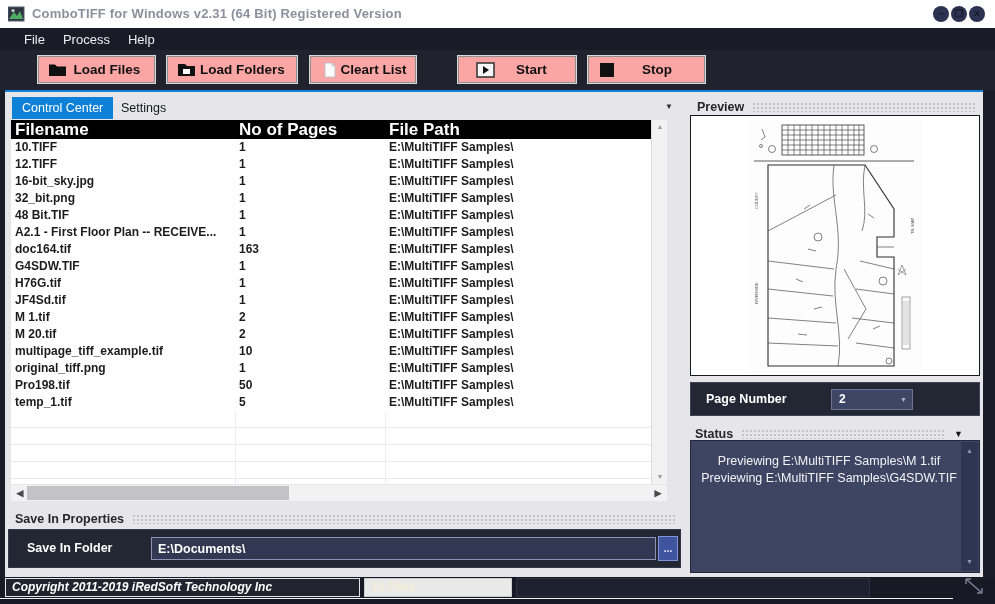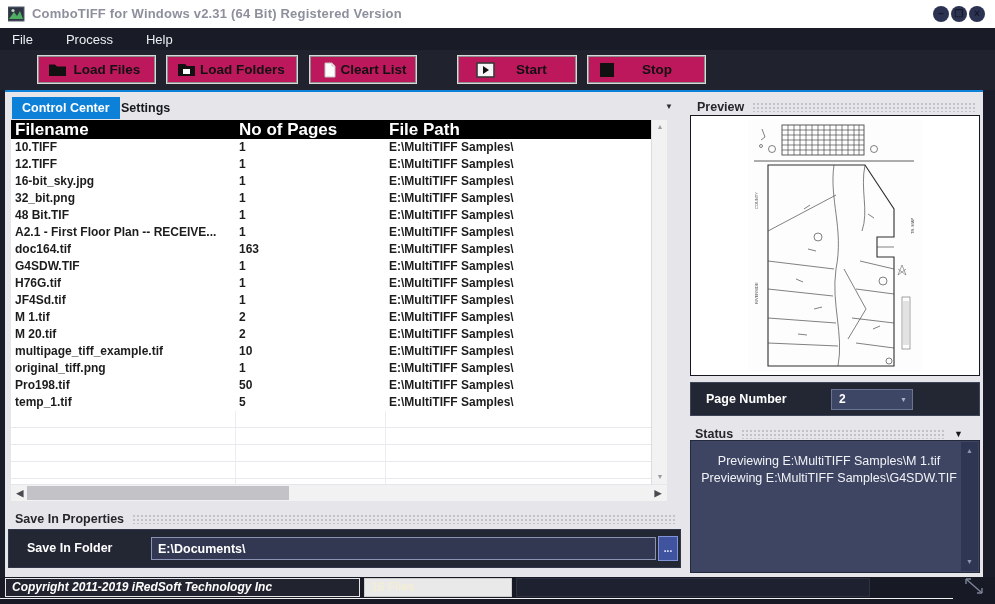--- a/index.html
+++ b/index.html
@@ -12,42 +12,42 @@
   .app-icon { position:absolute; left:8px; top:6px; width:17px; height:16px; }
   .title-text { position:absolute; left:32px; top:0; height:28px; line-height:28px;
                 font-size:13px; font-weight:700; color:#8d909c; letter-spacing:.2px; }
   .winbtn { position:absolute; top:6px; width:16px; height:16px; border-radius:50%;
             background:#2c3252; color:#161927; font-size:10px; font-weight:700;
             text-align:center; line-height:15px; cursor:default; }
   .winbtn.min { left:933px; } .winbtn.max { left:951px; } .winbtn.cls { left:969px; }
 
   
   .menubar { position:absolute; left:0; top:28px; width:995px; height:22px; display:flex;
-             align-items:center; padding-left:3px; background:#191c27;gap:15px; }
+             align-items:center; padding-left:15px; background:#191c27; }
   .menu-item { color:#eceef2; font-size:13px; padding:0 9px; }
 
   
   .toolbar { position:absolute; left:0; top:50px; width:995px; height:40px; background:#20222e; }
-  .tbtn { position:absolute; top:6px; height:27px; background:#be185d; border:1px solid #8f8f8f;
+  .tbtn { position:absolute; top:6px; height:27px; background:#fca5a5; border:1px solid #8f8f8f;
           box-shadow:0 0 0 1px #d9d9d9; display:flex; align-items:center; color:#111;
           font-size:13.5px; font-weight:700; }
   .tbtn .ticon { width:20px; height:16px; margin-left:9px; flex:0 0 auto; }
   .tbtn .tlabel { flex:1; text-align:center; padding-right:8px; }
   .b-loadfiles { left:38px;  width:117px; }
   .b-loadfolders { left:167px; width:130px; }
   .b-clearlist { left:310px; width:106px; }
   .b-start { left:458px; width:118px;padding-left:8px; }
   .b-stop  { left:588px; width:117px; }
 
   
   .content { position:absolute; left:5px; top:90px; width:978px; height:487px;
              background:#e6e6ea; border-top:2px solid #0d80d8; }
 
   
-  .tab { position:absolute; top:5px; height:22px; line-height:22px; font-size:12.5px; font-weight:700; padding:0 10px; }
+  .tab { position:absolute; top:5px; height:22px; line-height:22px; font-size:12.5px; font-weight:400; padding:0 10px; }
   .tab-active { left:7px; background:#0d80d8; color:#fff; }
   .tab-idle { left:106px; color:#16181f; }
   .panel-collapse { position:absolute; left:660px; top:10px; font-size:8px; color:#2b2d36; }
 
   
   .thead { position:absolute; left:6px; top:28px; width:640px; height:19px; background:#000;
            display:grid; grid-template-columns:224px 150px 1fr; align-items:center; }
   .thead div { color:#fff; font-size:17px; font-weight:700; padding-left:4px; white-space:nowrap; overflow:hidden; }
   .tbody { position:absolute; left:6px; top:47px; width:640px; height:272px; background:#fff; }
   .trow { display:grid; grid-template-columns:224px 150px 1fr; height:17px; background:#fff; }

